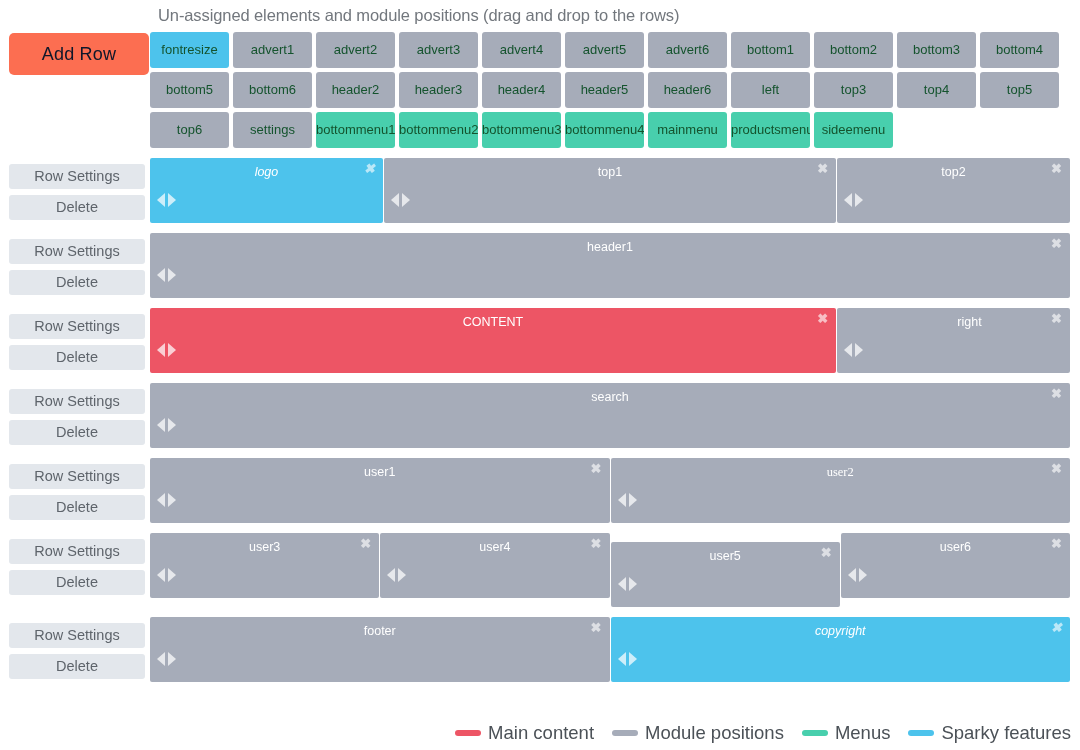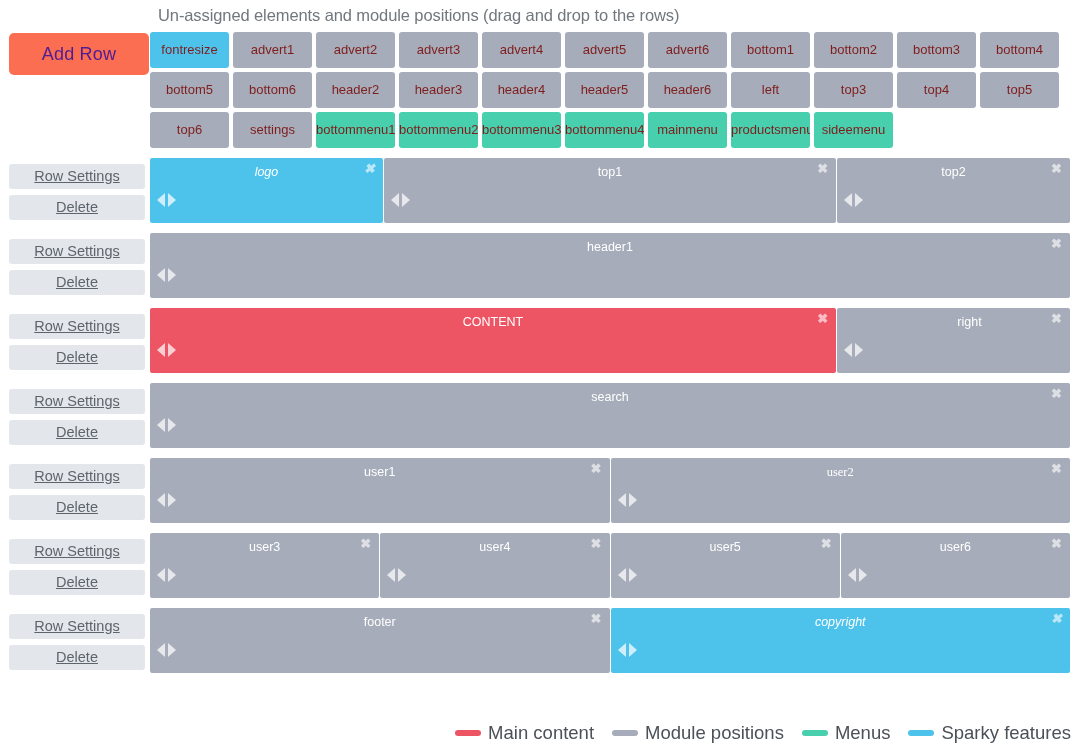--- a/index.html
+++ b/index.html
@@ -9,53 +9,53 @@
     font-family: "Liberation Sans", sans-serif;
     overflow: hidden;
   }
   .page { position: relative; width: 1080px; height: 750px; }
 
   
   .top-area { display: flex; align-items: flex-start; padding: 0; }
   .left-col { width: 150px; flex: 0 0 150px; padding-left: 9px; padding-top: 33px; }
   .add-row-btn {
     display: block; width: 140px; height: 42px; line-height: 42px;
-    background: #fc6e51; color: #4c1d95; border: none; border-radius: 5px;
+    background: #fc6e51; color: #0f172a; border: none; border-radius: 5px;
     font-size: 18px; font-family: "Liberation Sans", sans-serif;
     text-align: center; cursor: pointer; letter-spacing: .2px;
   }
   .palette-col { flex: 1 1 auto; padding-right: 23px; }
   .palette-title {
     font-size: 16.5px; color: #72777d; padding: 6px 0 7px 8px;
     white-space: nowrap; letter-spacing: -.1px;
   }
   .chip-rows { display: flex; flex-direction: column; gap: 4px; }
   .chip-row { display: flex; gap: 4px; }
   .chip {
     height: 36px; line-height: 36px; border-radius: 3px;
-    color: #7f1d1d; font-size: 13px; text-align: center;
+    color: #14532d; font-size: 13px; text-align: center;
     white-space: nowrap; overflow: hidden; cursor: move;
     flex: 0 0 79px; width: 79px;
   }
   .chip.gray  { background: #a6acb9; }
   .chip.blue  { background: #4dc3ec; }
   .chip.green { background: #48cfad; }
 
   
   .rows-wrap { margin-top: 10px; }
   .layout-row { display: flex; align-items: flex-start; margin-bottom: 10px; }
   .row-controls {
     width: 150px; flex: 0 0 150px; padding-left: 9px;
     display: flex; flex-direction: column; gap: 6px; padding-top: 6px;
   }
   .ctrl-btn {
     width: 136px; height: 25px; line-height: 25px;
     background: #e3e7ec; color: #5e646b; border: none; border-radius: 3px;
     font-size: 14.5px; font-family: "Liberation Sans", sans-serif;
-    text-align: center; cursor: pointer; text-decoration: underline;
+    text-align: center; cursor: pointer;
   }
   .row-blocks { flex: 1 1 auto; display: flex; gap: 1px; padding-right: 9px; }
   .block {
     position: relative; height: 65px; border-radius: 2px;
     color: #ffffff; overflow: hidden; cursor: move;
   }
   .block.gray  { background: #a6acb9; }
   .block.blue  { background: #4dc3ec; font-style: italic; }
   .block.red   { background: #ed5565; }
   .block-title {
@@ -268,21 +268,21 @@
             </span>
           </div>
           <div class="block gray" style="flex: 0 0 calc(25% - 1px);">
             <span class="block-title">user4</span>
             <span class="block-close">✖</span>
             <span class="block-arrows">
               <span class="arrow left"></span>
               <span class="arrow right"></span>
             </span>
           </div>
-          <div class="block gray" style="flex: 0 0 calc(25% - 1px);">
+          <div class="block gray" style="flex: 0 0 calc(25% - 1px); margin-top: 9px;">
             <span class="block-title">user5</span>
             <span class="block-close">✖</span>
             <span class="block-arrows">
               <span class="arrow left"></span>
               <span class="arrow right"></span>
             </span>
           </div>
           <div class="block gray" style="flex: 0 0 calc(25% - 1px);">
             <span class="block-title">user6</span>
             <span class="block-close">✖</span>

